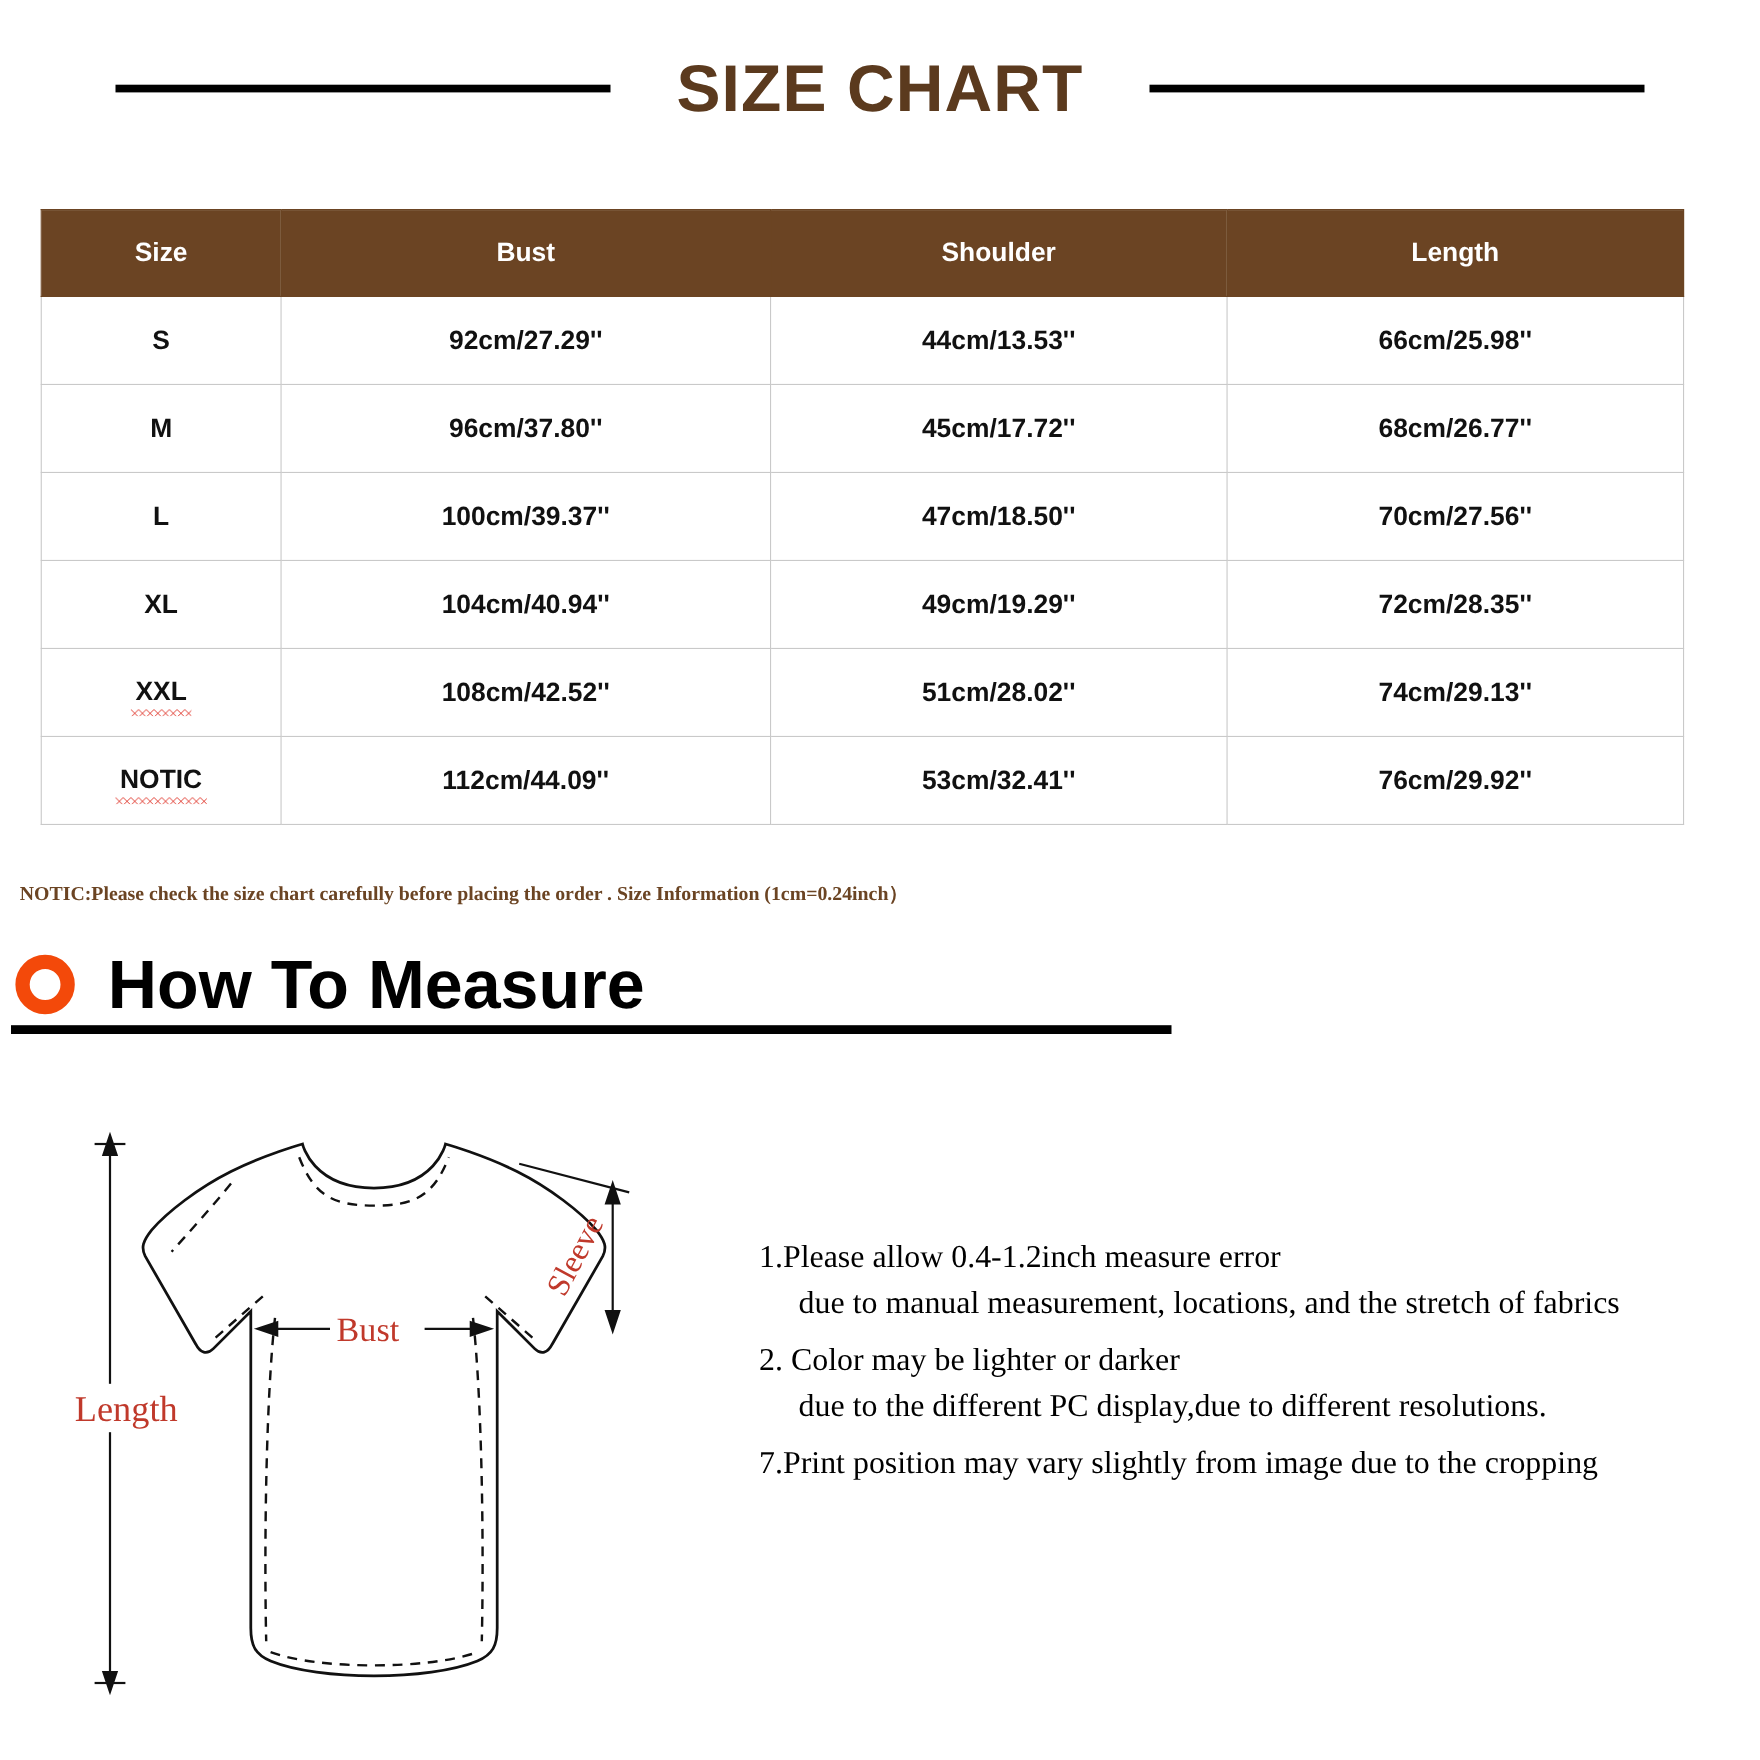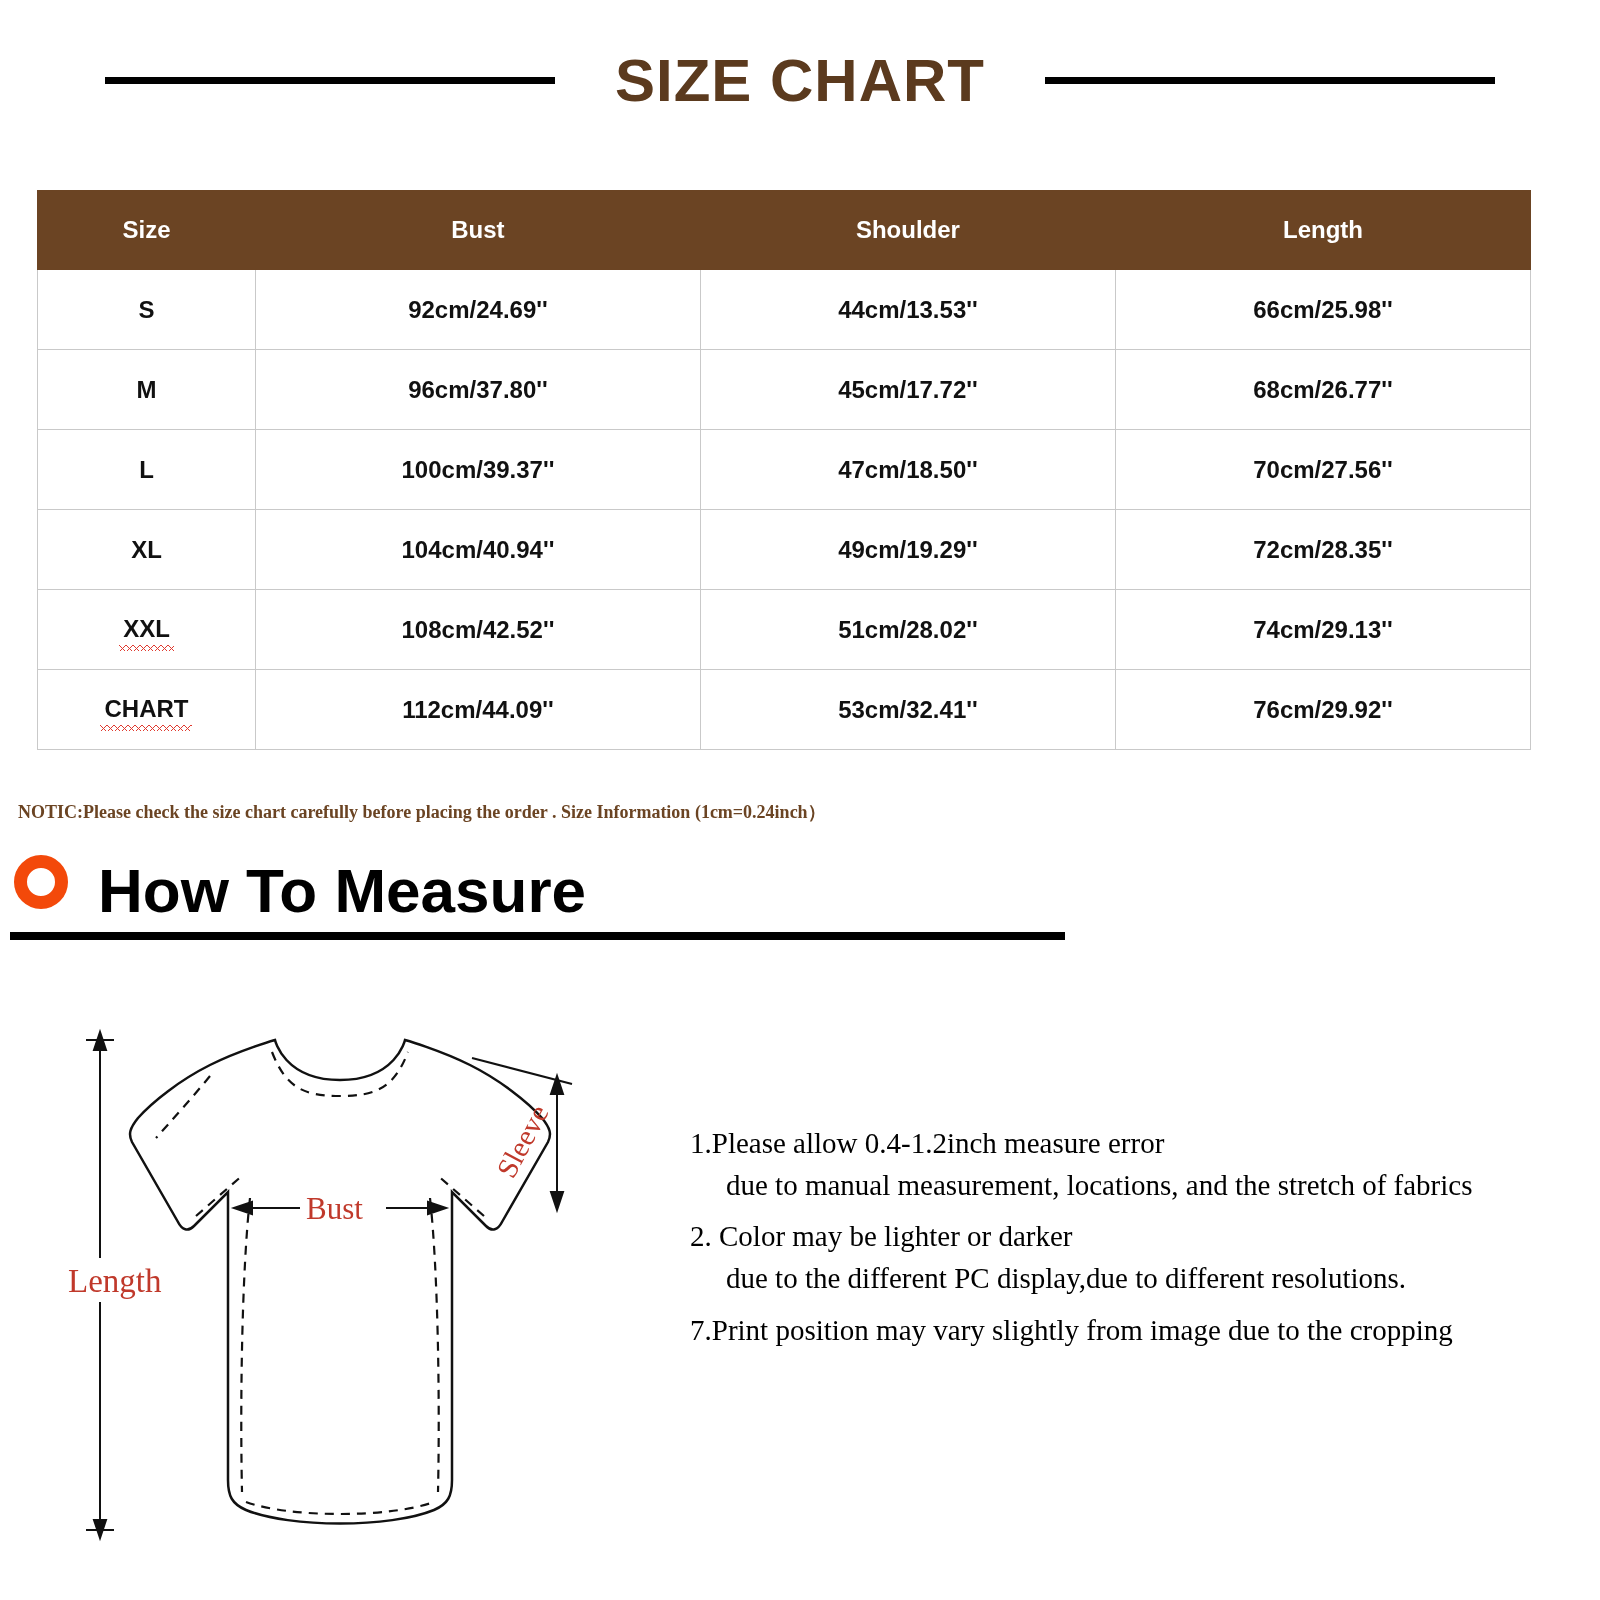--- a/index.html
+++ b/index.html
@@ -112,21 +112,21 @@
   }
 
   
   .howto-row {
     position: absolute;
     top: 855px;
     left: 14px;
     width: 1100px;
     height: 80px;
     display: flex;
-    align-items: flex-start;
+    align-items: center;
   }
   .bullet-ring {
     width: 54px;
     height: 54px;
     border-radius: 50%;
     border: 13px solid #f3490a;
     box-sizing: border-box;
     margin-right: 30px;
     flex: 0 0 auto;
   }
@@ -201,21 +201,21 @@
       <tr>
         <th>Size</th>
         <th>Bust</th>
         <th>Shoulder</th>
         <th>Length</th>
       </tr>
     </thead>
     <tbody>
       <tr>
         <td>S</td>
-        <td>92cm/24.69''</td>
+        <td>92cm/27.29''</td>
         <td>44cm/13.53''</td>
         <td>66cm/25.98''</td>
       </tr>
       <tr>
         <td>M</td>
         <td>96cm/37.80''</td>
         <td>45cm/17.72''</td>
         <td>68cm/26.77''</td>
       </tr>
       <tr>
@@ -230,21 +230,21 @@
         <td>49cm/19.29''</td>
         <td>72cm/28.35''</td>
       </tr>
       <tr>
         <td><span class="squiggle">XXL</span></td>
         <td>108cm/42.52''</td>
         <td>51cm/28.02''</td>
         <td>74cm/29.13''</td>
       </tr>
       <tr>
-        <td><span class="squiggle">CHART</span></td>
+        <td><span class="squiggle">NOTIC</span></td>
         <td>112cm/44.09''</td>
         <td>53cm/32.41''</td>
         <td>76cm/29.92''</td>
       </tr>
     </tbody>
   </table>
 </div>
 
 <div class="notice">NOTIC:Please check the size chart carefully before placing the order . Size Information (1cm=0.24inch）</div>
 

